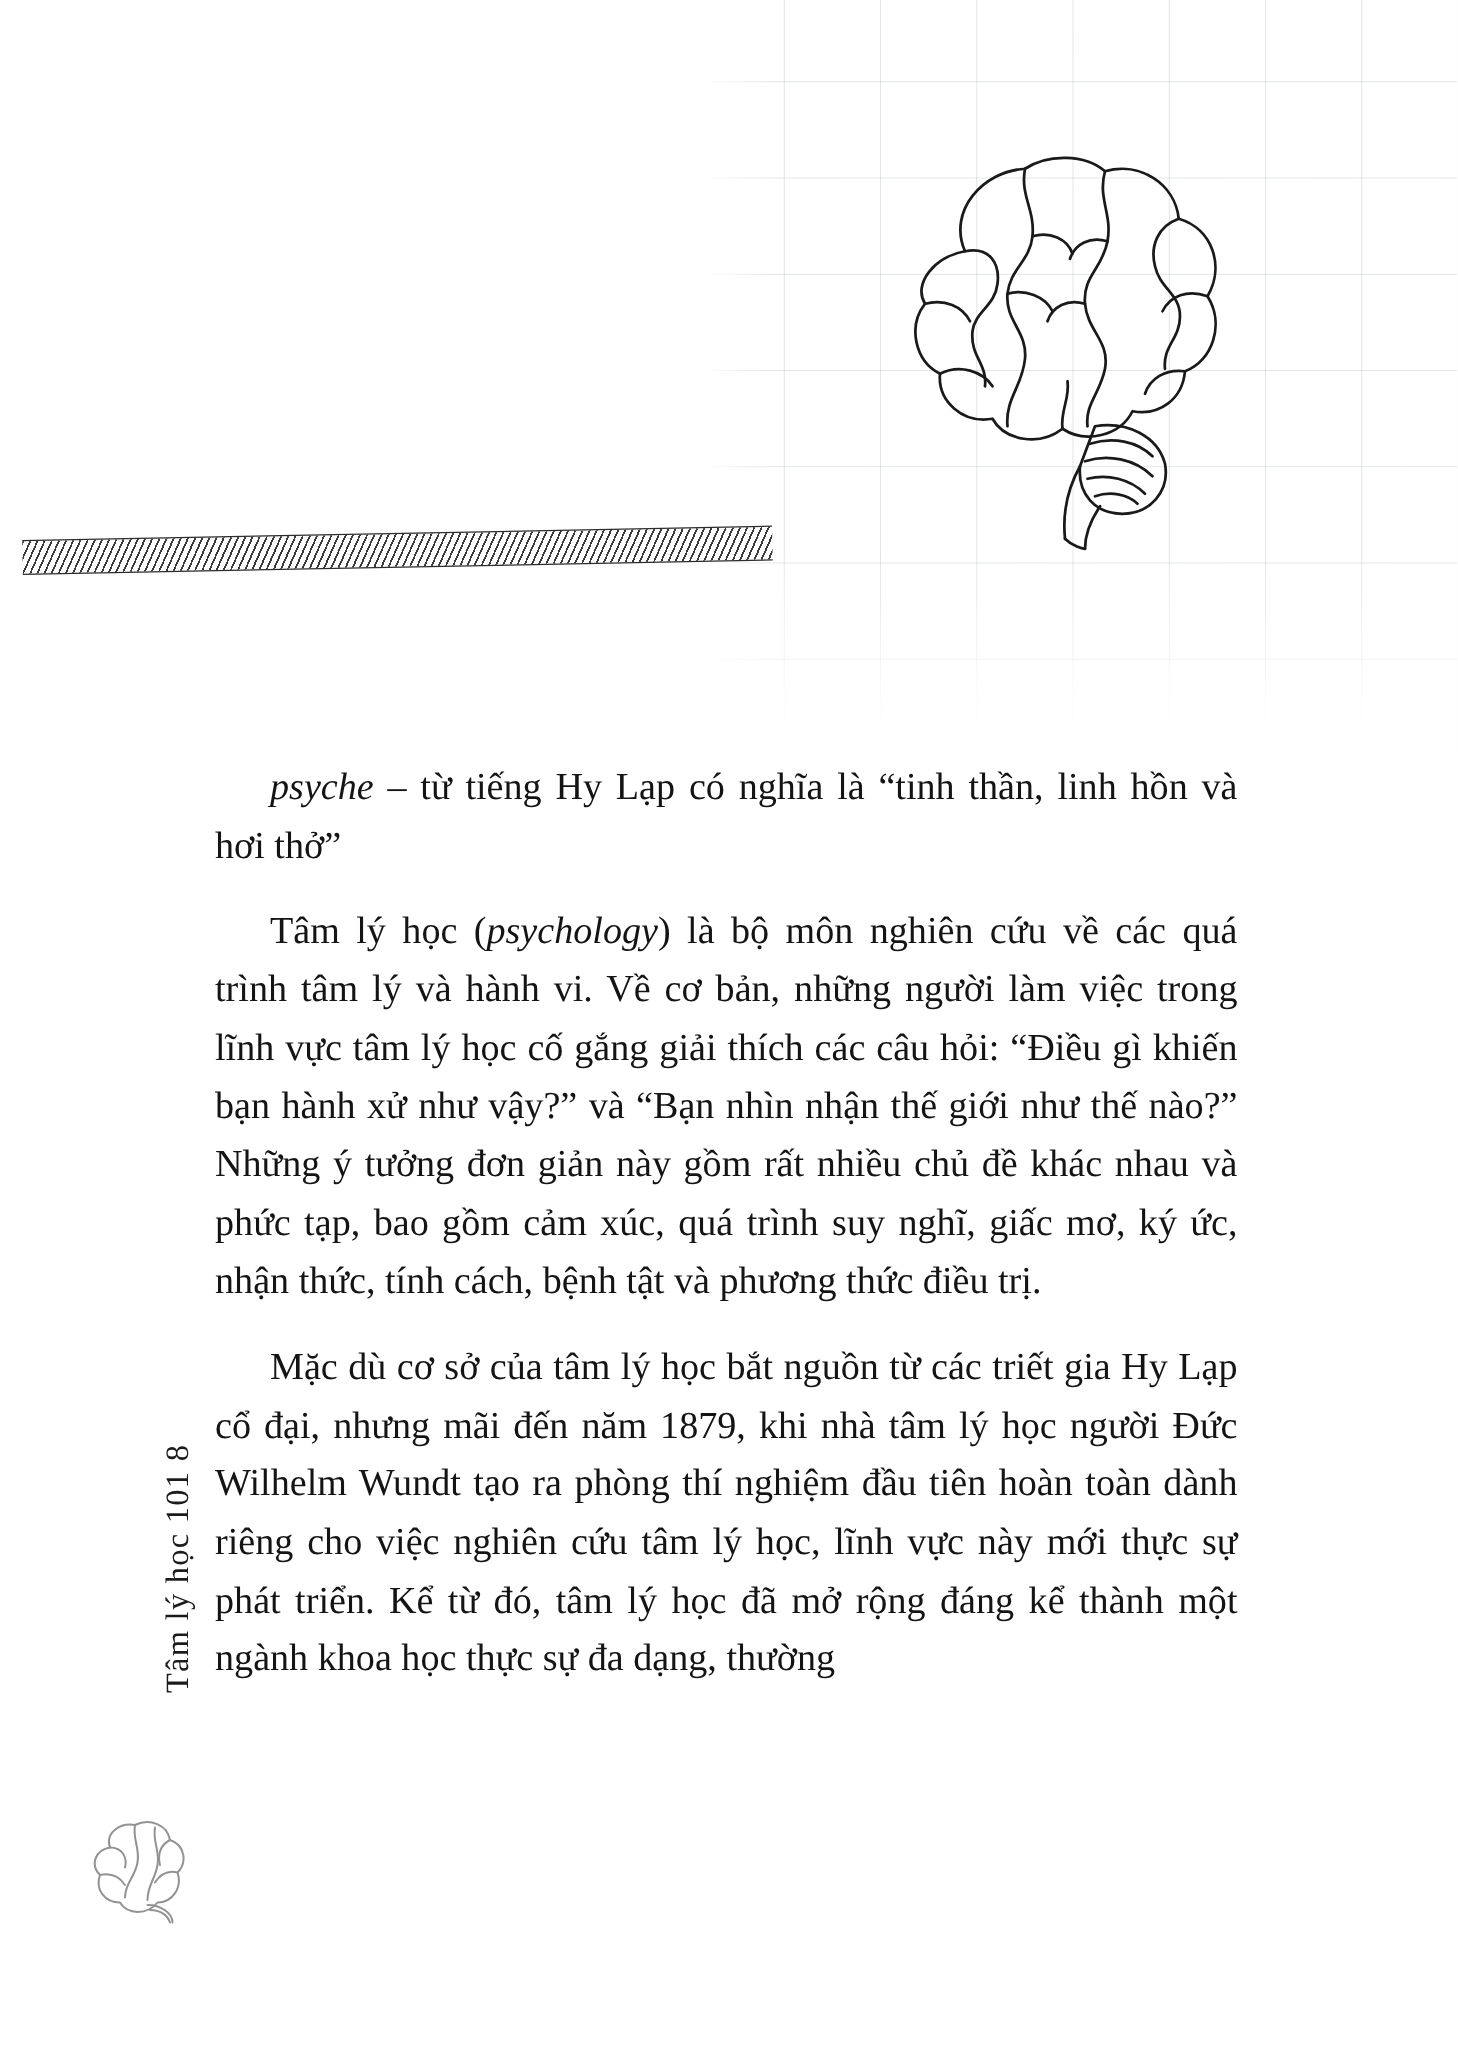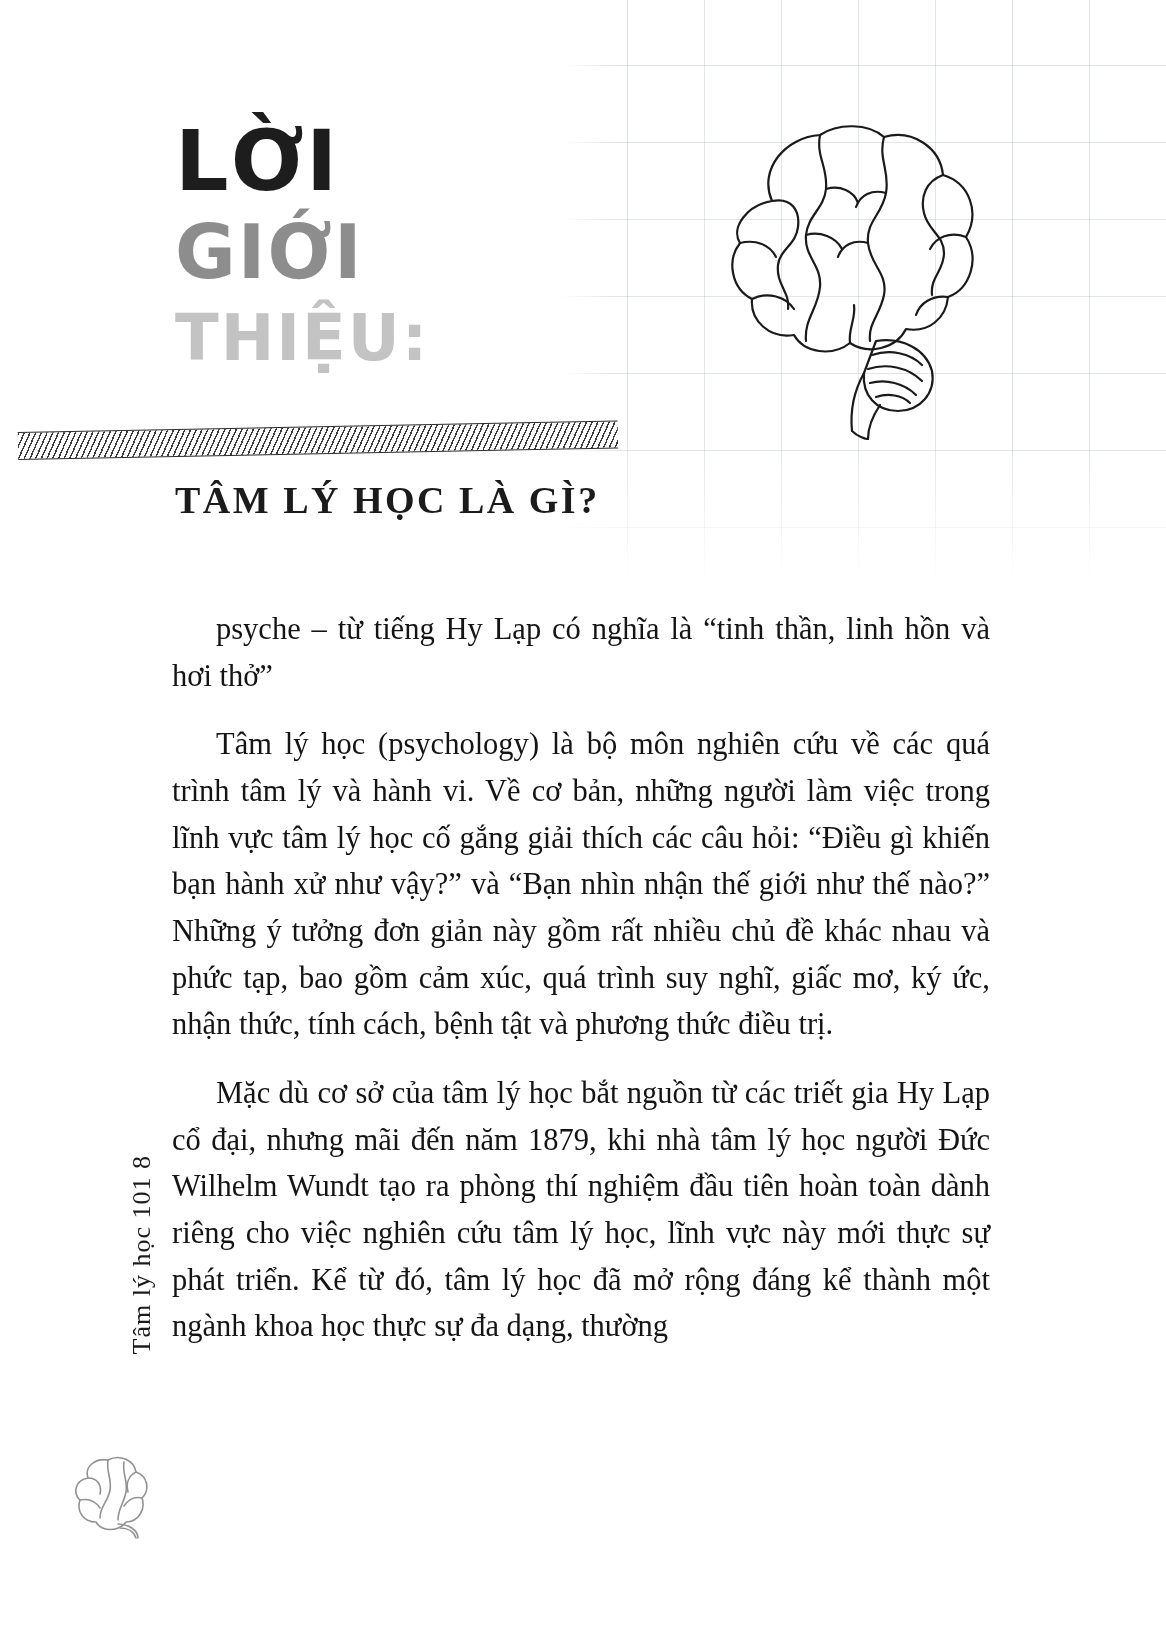--- a/index.html
+++ b/index.html
@@ -116,20 +116,21 @@
     margin: 0 0 22px 0;
     font-size: 30.5px;
     line-height: 1.53;
     color: #141414;
     text-align: justify;
     text-indent: 44px;
     -webkit-hyphens: none;
     hyphens: none;
   }
   .body-col p .it {
+    font-style: italic;
   }
 
   
   .side-title {
     position: absolute;
     left: -18px;
     top: 1240px;
     width: 320px;
     text-align: center;
     transform: rotate(-90deg);
@@ -201,29 +202,23 @@
         <path d="M230 278 C246 274 264 278 276 290"></path>
         <path d="M236 292 C248 288 262 290 270 298"></path>
 
         <path d="M224 268 C214 286 210 306 212 326"></path>
         <path d="M240 300 C232 312 228 322 228 334"></path>
         <path d="M212 326 C218 332 226 334 228 334"></path>
       </g>
     </svg>
   </div>
 
-  <div class="heading">
-    <div class="line l1">LỜI</div>
-    <div class="line l2">GIỚI</div>
-    <div class="line l3">THIỆU:</div>
-  </div>
 
   <div class="rule"></div>
 
-  <div class="subheading">TÂM LÝ HỌC LÀ GÌ?</div>
 
   <div class="body-col">
 
     <p><span class="it">psyche</span><span> – từ tiếng Hy Lạp có nghĩa là “tinh thần, linh hồn và hơi thở”</span></p>
 
 
     <p><span>Tâm lý học (</span><span class="it">psychology</span><span>) là bộ môn nghiên cứu về các quá trình tâm lý và hành vi. Về cơ bản, những người làm việc trong lĩnh vực tâm lý học cố gắng giải thích các câu hỏi: “Điều gì khiến bạn hành xử như vậy?” và “Bạn nhìn nhận thế giới như thế nào?” Những ý tưởng đơn giản này gồm rất nhiều chủ đề khác nhau và phức tạp, bao gồm cảm xúc, quá trình suy nghĩ, giấc mơ, ký ức, nhận thức, tính cách, bệnh tật và phương thức điều trị.</span></p>
 
     <p>Mặc dù cơ sở của tâm lý học bắt nguồn từ các triết gia Hy Lạp cổ đại, nhưng mãi đến năm 1879, khi nhà tâm lý học người Đức Wilhelm Wundt tạo ra phòng thí nghiệm đầu tiên hoàn toàn dành riêng cho việc nghiên cứu tâm lý học, lĩnh vực này mới thực sự phát triển. Kể từ đó, tâm lý học đã mở rộng đáng kể thành một ngành khoa học thực sự đa dạng, thường</p>
 

